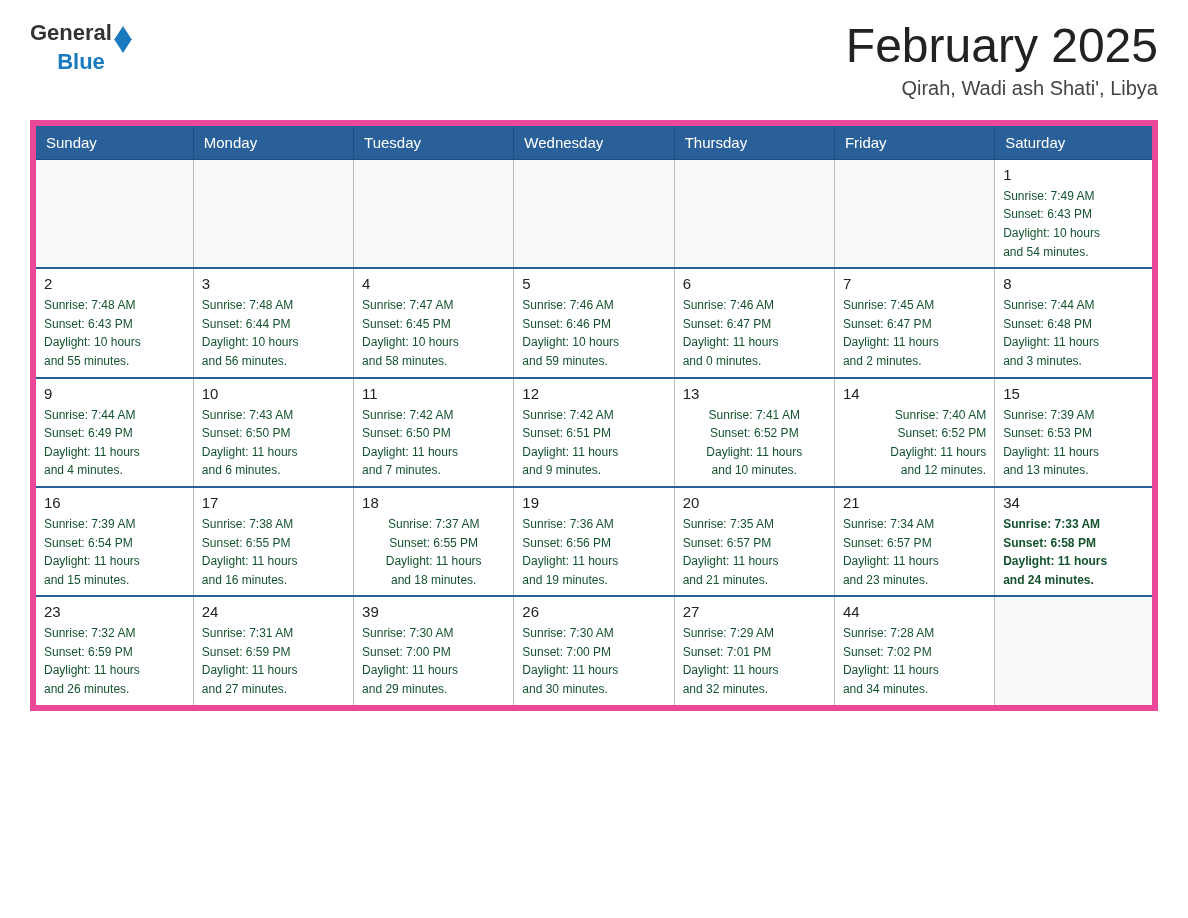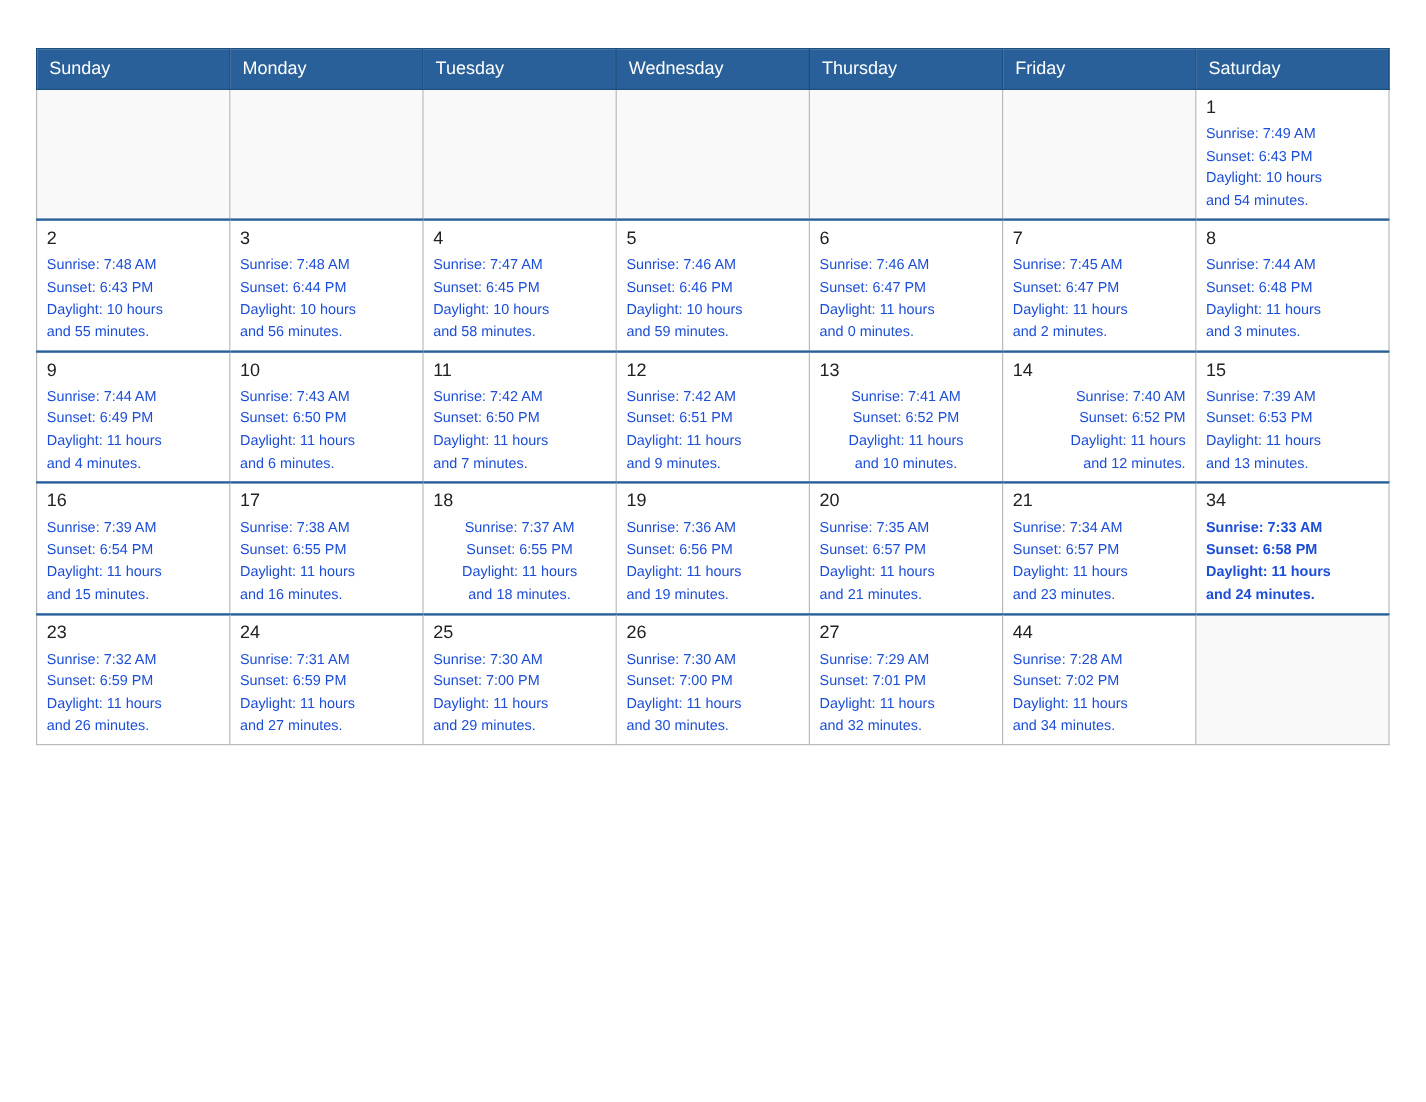--- a/index.html
+++ b/index.html
@@ -46,21 +46,21 @@
       line-height: 1.1;
     }
     .location-title {
       font-size: 20px;
       color: #444;
       margin-top: 4px;
     }
     .calendar {
       width: 100%;
       border-collapse: collapse;
-      border: 1px solid #ec4899;
+      border: 6px solid #ec4899;
     }
     .calendar th {
       background-color: #2a6099;
       color: #fff;
       padding: 8px 10px;
       font-size: 15px;
       font-weight: normal;
       text-align: left;
       border: 1px solid #1a5080;
     }
@@ -79,31 +79,47 @@
     }
     .day-number {
       font-size: 15px;
       font-weight: normal;
       color: #222;
       display: block;
       margin-bottom: 4px;
     }
     .day-info {
       font-size: 12px;
-      color: #1d4ed8;
+      color: #14532d;
       line-height: 1.55;
     }
     .row-border td {
       border-top: 2px solid #2a6099;
     }
   </style>
 </head>
 <body>
 
 <div class="header">
+  <div class="logo">
+    <div class="logo-icon">
+      <div style="display:flex; align-items:baseline;">
+        <span class="logo-text-general">General</span>
+        <div style="display:flex;flex-direction:column;align-items:center;margin-left:2px;">
+          <div style="width:0;height:0;border-left:9px solid transparent;border-right:9px solid transparent;border-bottom:14px solid #1a7abf;margin-bottom:-1px;"></div>
+          <div style="width:0;height:0;border-left:9px solid transparent;border-right:9px solid transparent;border-top:14px solid #1a7abf;"></div>
+        </div>
+      </div>
+      <span class="logo-text-blue" style="margin-top:-4px;">Blue</span>
+    </div>
+  </div>
+  <div class="title-area">
+    <div class="month-title">February 2025</div>
+    <div class="location-title">Qirah, Wadi ash Shati', Libya</div>
+  </div>
 </div>
 
 <table class="calendar">
   <thead>
     <tr>
       <th>Sunday</th>
       <th>Monday</th>
       <th>Tuesday</th>
       <th>Wednesday</th>
       <th>Thursday</th>
@@ -289,21 +305,21 @@
 and 26 minutes.</div>
         </td>
         <td>
           <span class="day-number">24</span>
           <div class="day-info" style="white-space: pre-line;">Sunrise: 7:31 AM
 Sunset: 6:59 PM
 Daylight: 11 hours
 and 27 minutes.</div>
         </td>
         <td>
-          <span class="day-number">25</span>
+          <span class="day-number">39</span>
           <div class="day-info" style="white-space: pre-line;">Sunrise: 7:30 AM
 Sunset: 7:00 PM
 Daylight: 11 hours
 and 29 minutes.</div>
         </td>
         <td>
           <span class="day-number">26</span>
           <div class="day-info" style="white-space: pre-line;">Sunrise: 7:30 AM
 Sunset: 7:00 PM
 Daylight: 11 hours

